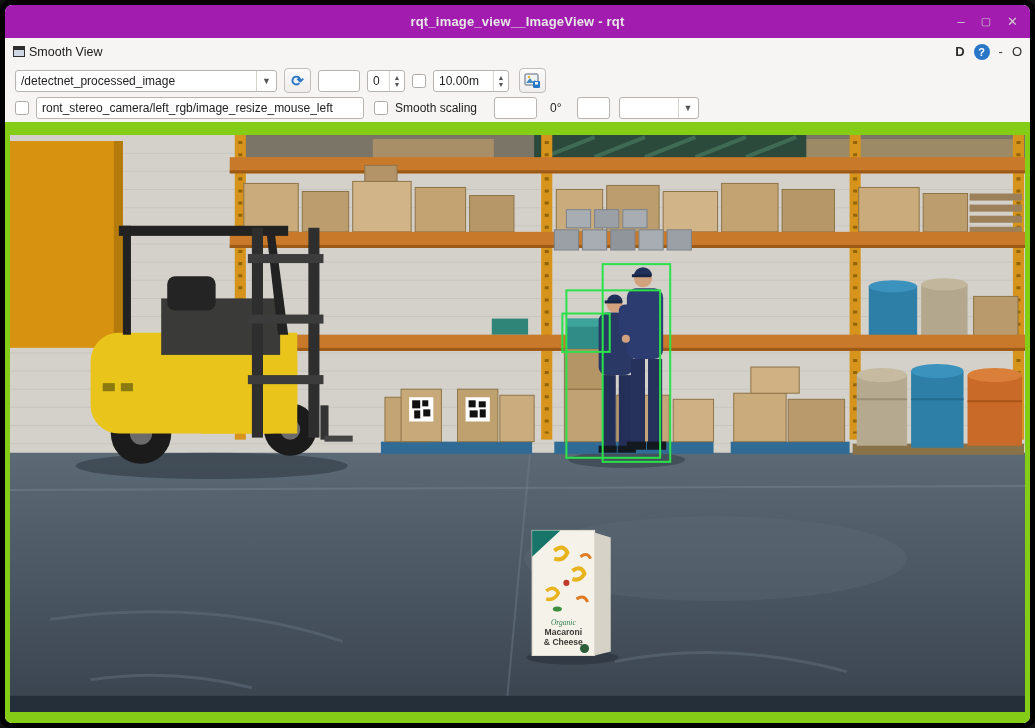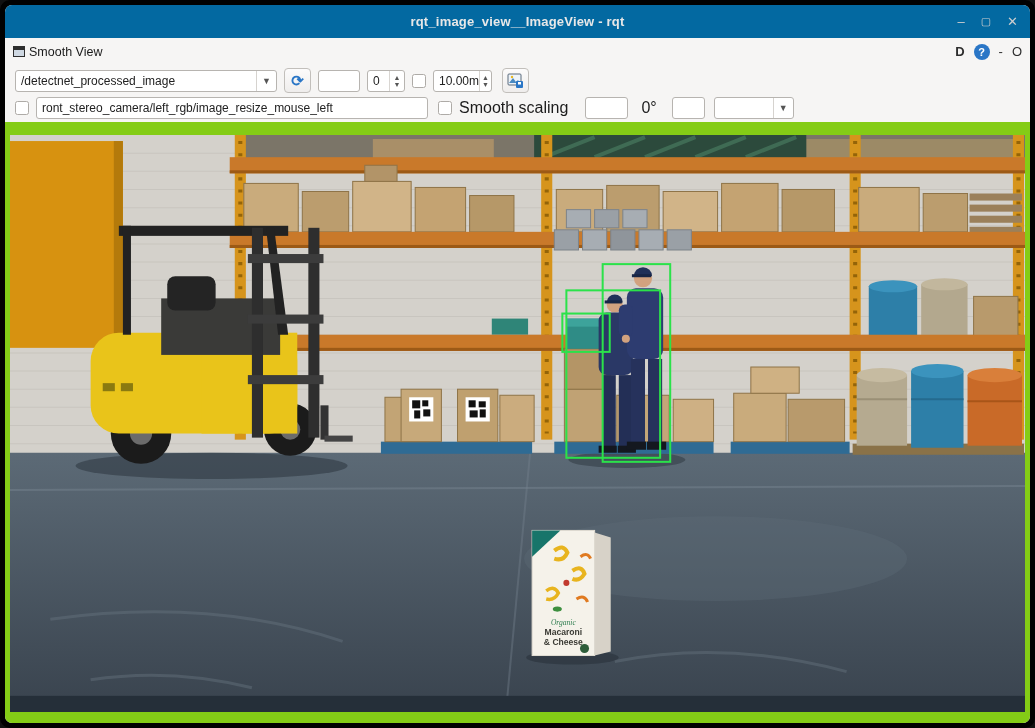--- a/index.html
+++ b/index.html
@@ -1,20 +1,20 @@
 <!DOCTYPE html>
 <html><head>
 <meta charset="utf-8">
 <style>
   * { box-sizing: border-box; }
   body { margin:0; background:#111; font-family:"Liberation Sans",sans-serif; }
   .window { width:1035px; height:728px; background:#010101; border-radius:10px; padding:5px; margin:0 auto; }
   .frame { height:100%; display:flex; flex-direction:column; border-radius:7px; overflow:hidden; background:#f6f5f4; }
 
-  .titlebar { height:33px; background:#0369a1; display:flex; align-items:center; justify-content:center; position:relative; flex:none; }
+  .titlebar { height:33px; background:#a21caf; display:flex; align-items:center; justify-content:center; position:relative; flex:none; }
   .title { color:#e8e8e8; font-size:13px; font-weight:700; letter-spacing:.2px; }
   .win-controls { position:absolute; right:12px; top:0; height:100%; display:flex; align-items:center; gap:16px; color:#cfcfcf; font-size:13px; }
   .win-controls span { cursor:default; }
 
   .plugin-bar { height:27px; display:flex; align-items:center; padding:0 8px; flex:none; background:#f6f5f4; }
   .plugin-icon { width:12px; height:11px; border:1.5px solid #2e2e2e; background:#cfd8e2; position:relative; }
   .plugin-icon::before { content:""; position:absolute; left:0; top:0; right:0; height:3px; background:#2e2e2e; }
   .plugin-title { font-size:12.5px; color:#1a1a1a; margin-left:4px; }
   .pb-right { margin-left:auto; display:flex; align-items:center; gap:9px; }
   .d-badge { font-size:13px; font-weight:700; color:#2e2e2e; }
@@ -26,21 +26,21 @@
   .field { height:22px; border:1px solid #b7b4b0; background:#fff; border-radius:3px; font-size:12px; color:#222; padding:0 5px; display:flex; align-items:center; font-family:inherit; }
   input.field { outline:none; }
   .combo { display:flex; align-items:center; justify-content:space-between; gap:4px; }
   .combo .arrow { font-size:9px; color:#555; border-left:1px solid #d6d3cf; padding-left:5px; height:100%; display:flex; align-items:center; }
   .spin { padding-right:0; }
   .spin .val { flex:1; }
   .spin-arrows { width:15px; height:100%; border-left:1px solid #d9d6d2; display:flex; flex-direction:column; align-items:center; justify-content:center; color:#555; }
   .spin-arrows span { font-size:7px; line-height:7px; }
   .btn { height:25px; min-width:27px; border:1px solid #c2bfbb; background:linear-gradient(#fcfbfb,#efedec); border-radius:4px; display:flex; align-items:center; justify-content:center; padding:0 3px; }
   .checkbox { width:14px; height:14px; border:1px solid #aeaba7; background:#fff; border-radius:2.5px; flex:none; }
-  .lbl { font-size:16px; color:#1c1c1c; }
+  .lbl { font-size:12px; color:#1c1c1c; }
 
   .image-area { flex:1; background:#84cc16; padding:13px 5px 11px; }
   svg.scene { display:block; width:100%; height:100%; }
 </style>
 </head>
 <body>
 
 <div class="window">
   <div class="frame">
 
@@ -74,41 +74,41 @@
       </div>
       <input class="field" style="width: 42px;" value="">
       <div class="field spin" style="width:38px;">
         <span class="val">0</span>
         <span class="spin-arrows">
             <span>▲</span>
             <span>▼</span>
           </span>
       </div>
       <span class="checkbox"></span>
-      <div class="field spin" style="width:59px;">
+      <div class="field spin" style="width:76px;">
         <span class="val">10.00m</span>
         <span class="spin-arrows">
             <span>▲</span>
             <span>▼</span>
           </span>
       </div>
       <div class="btn" style="margin-left:3px;">
         <svg width="17" height="16" viewBox="0 0 17 16">
           <rect x="1" y="1" width="13" height="11" rx="1" fill="#eef3f8" stroke="#5a6b7c"></rect>
           <path d="M2 10 L6 5 L9 9 L11 7 L13 10 Z" fill="#4a8ac2"></path>
           <circle cx="5" cy="4" r="1.2" fill="#e8b820"></circle>
           <rect x="9" y="8" width="7" height="7" rx="1" fill="#2a76c6"></rect>
           <rect x="11" y="9" width="3" height="2.5" fill="#fff"></rect>
         </svg>
       </div>
     </div>
 
     <div class="toolbar row2">
       <span class="checkbox"></span>
-      <input class="field" style="width: 392px;" value="ront_stereo_camera/left_rgb/image_resize_mouse_left">
+      <input class="field" style="width: 328px;" value="ront_stereo_camera/left_rgb/image_resize_mouse_left">
       <span class="checkbox" style="margin-left:3px;"></span>
       <span class="lbl">Smooth scaling</span>
       <input class="field" style="width: 43px; margin-left: 10px;" value="">
       <span class="lbl" style="margin-left:6px;">0°</span>
       <input class="field" style="width: 33px; margin-left: 8px;" value="">
       <div class="field combo" style="width:80px;margin-left:2px;">
         <span></span>
         <span class="arrow">▼</span>
       </div>
     </div>

